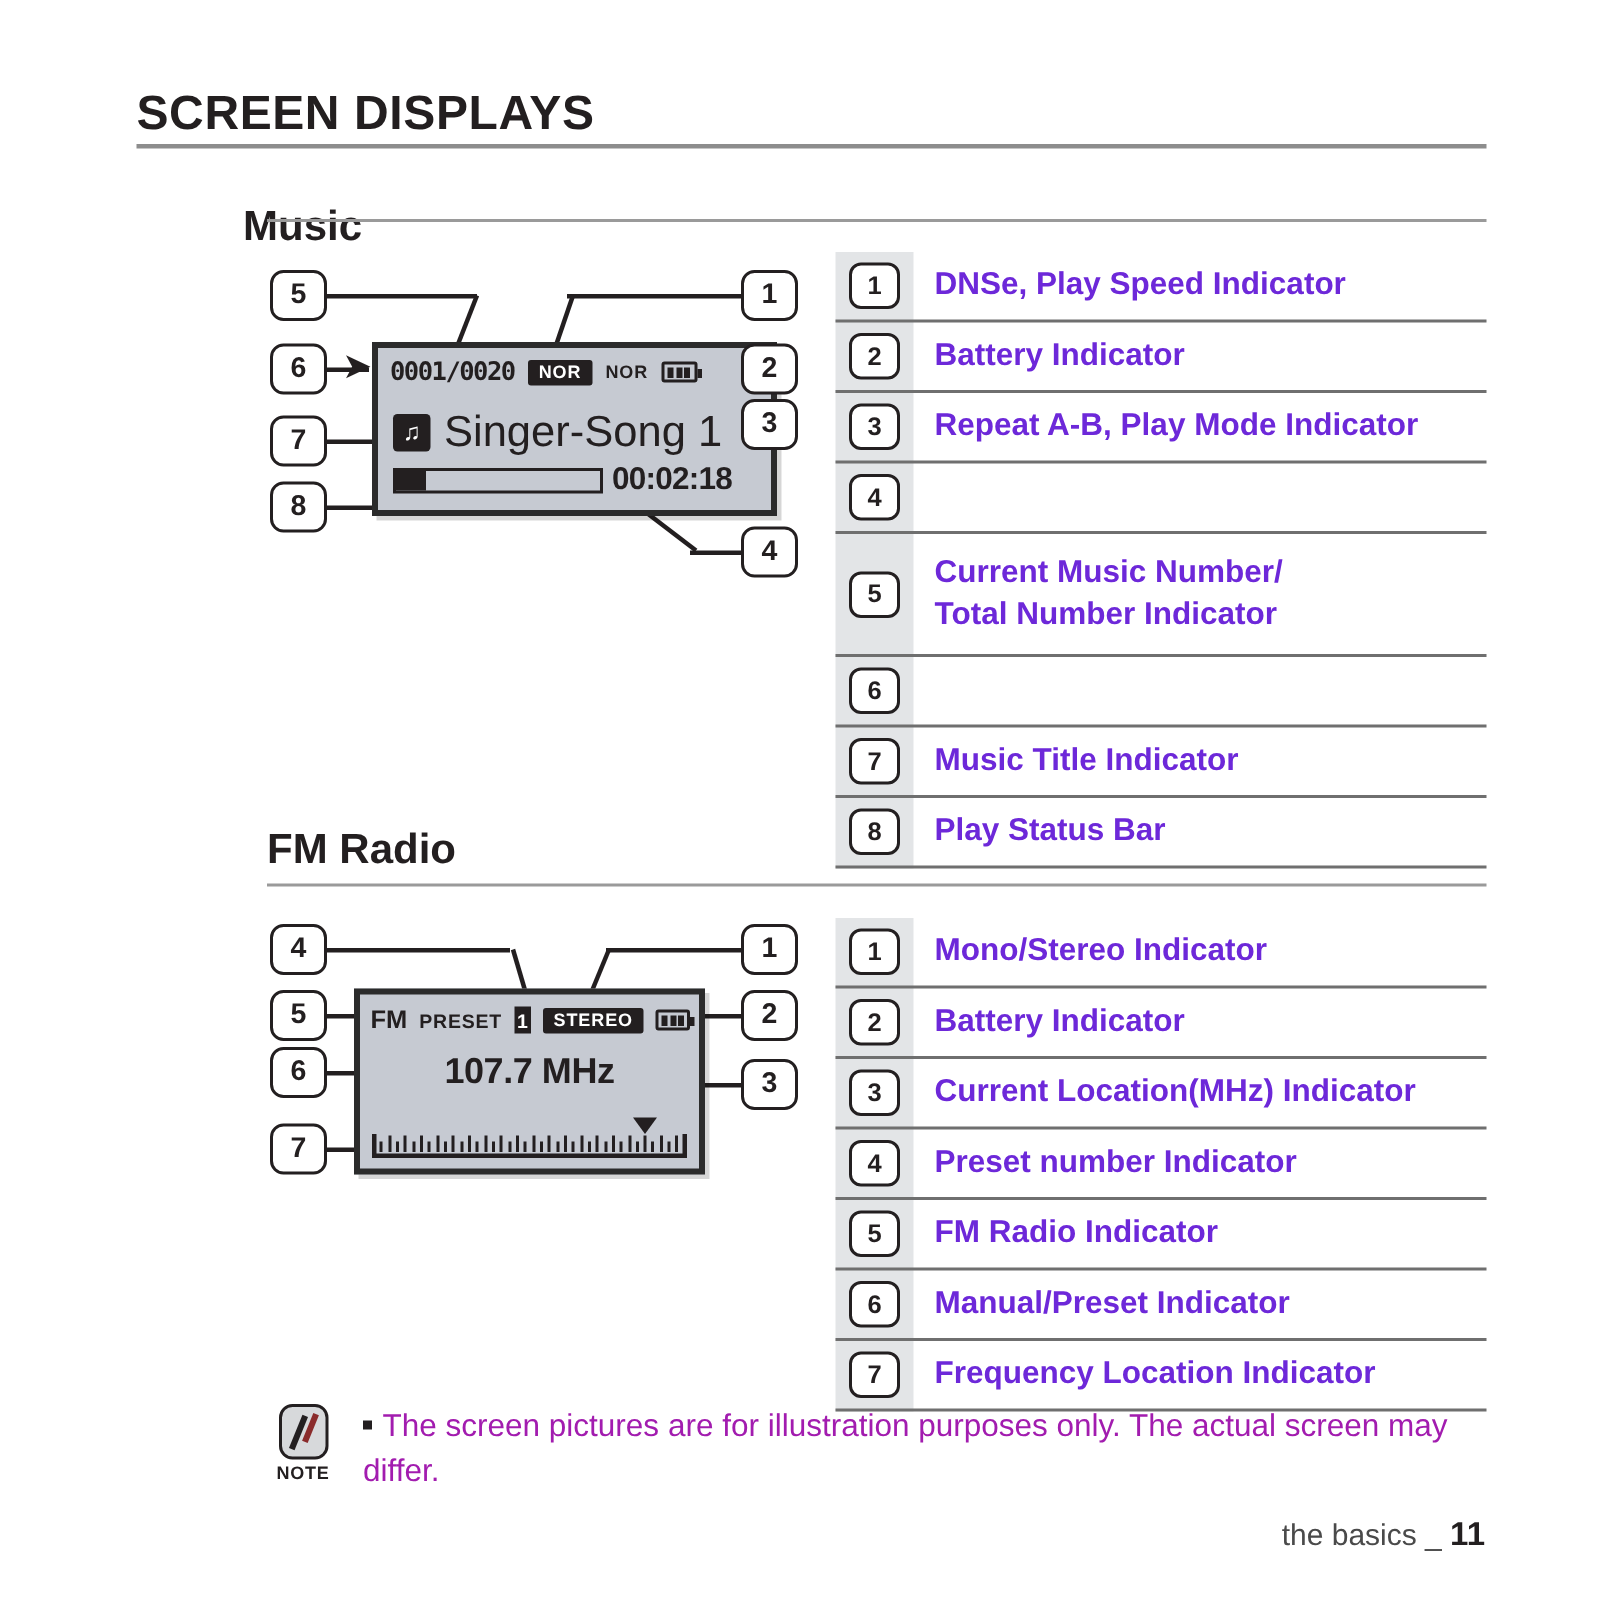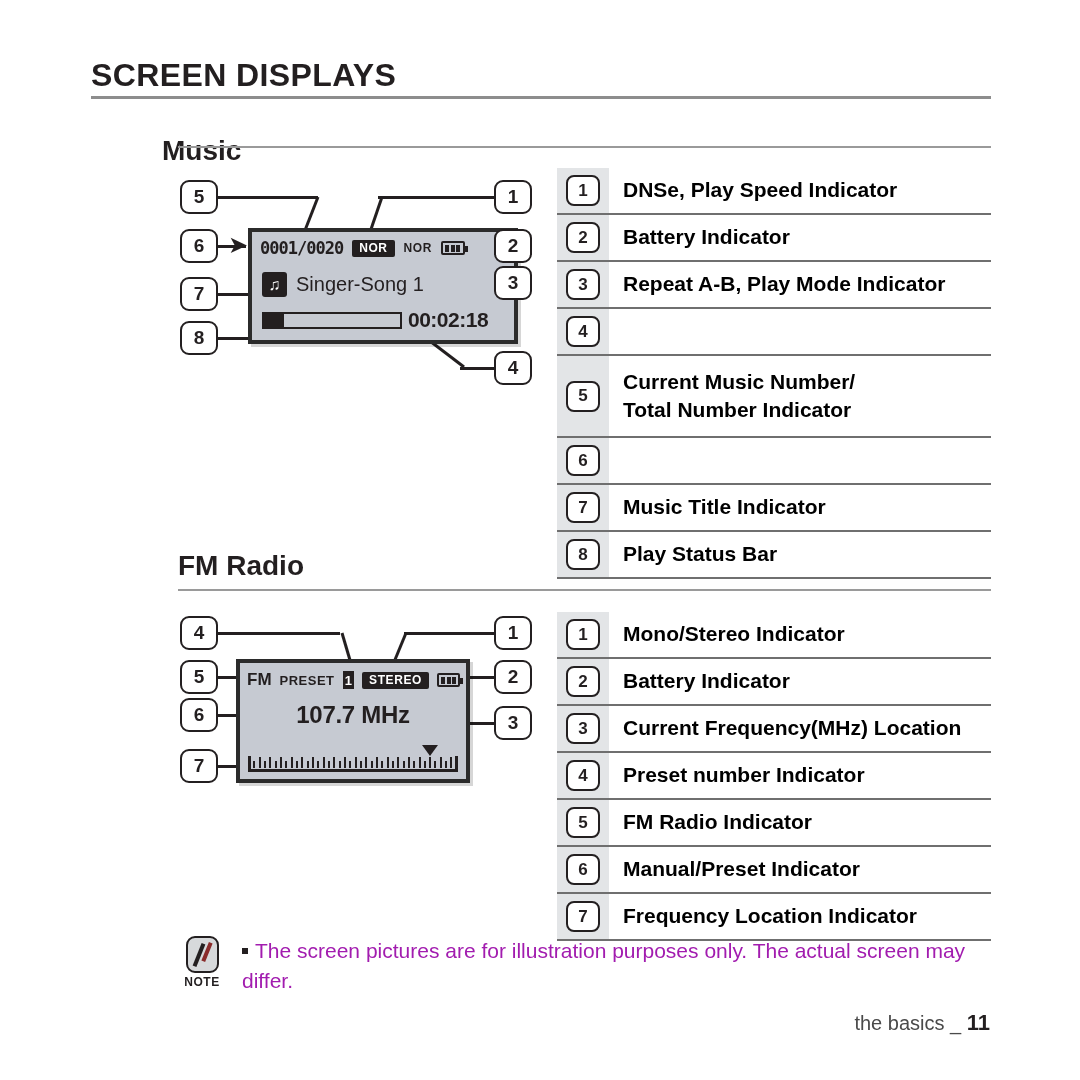--- a/index.html
+++ b/index.html
@@ -81,21 +81,21 @@
     content:"";position:absolute;right:-5px;top:3px;width:3px;height:6px;
     background:#231f20;
   }
   .batt i{display:block;width:4px;height:7px;background:#231f20;}
 
   .note-icon{
     width:25px;height:25px;background:#231f20;border-radius:3px;
     display:flex;align-items:center;justify-content:center;
     color:#ffffff;font-size:16px;line-height:1;
   }
-  .song-title{font-size:20px;color:#231f20;}
+  .song-title{font-size:29px;color:#231f20;}
   .prog-track{
     width:140px;height:17px;border:2.5px solid #231f20;background:#c6cad2;
     box-sizing:border-box;position:relative;
   }
   .prog-fill{position:absolute;left:0;top:0;bottom:0;background:#231f20;}
   .play-time{
     font-size:21px;font-weight:bold;color:#231f20;margin-left:6px;
     letter-spacing:-.5px;
   }
 
@@ -141,21 +141,21 @@
   .lg-num{
     width:52px;flex:0 0 52px;display:flex;align-items:center;justify-content:center;
     position:relative;z-index:2;
   }
   .lg-chip{
     width:34px;height:31px;border:2.5px solid #231f20;border-radius:8px;
     background:#ffffff;display:flex;align-items:center;justify-content:center;
     font-size:17px;font-weight:bold;color:#231f20;box-sizing:border-box;
   }
   .lg-text{
-    padding-left:14px;font-size:21px;font-weight:bold;color:#000000;
+    padding-left:14px;font-size:21px;font-weight:bold;color:#6d28d9;
     line-height:1.35;
   }
   .lg-text span{display:block;}
 
   
   .note-block{position:absolute;left:180px;top:936px;width:820px;}
   .note-badge{position:absolute;left:0;top:0;width:44px;text-align:center;}
   .note-sq{
     width:33px;height:37px;margin:0 auto;
     border:2.5px solid #231f20;border-radius:9px;background:#d7d9db;
@@ -437,21 +437,21 @@
           </div>
           <div class="lg-text">
             <span>Battery Indicator</span>
           </div>
         </div>
         <div class="lg-row">
           <div class="lg-num">
             <div class="lg-chip">3</div>
           </div>
           <div class="lg-text">
-            <span>Current Frequency(MHz) Location</span>
+            <span>Current Location(MHz) Indicator</span>
           </div>
         </div>
         <div class="lg-row">
           <div class="lg-num">
             <div class="lg-chip">4</div>
           </div>
           <div class="lg-text">
             <span>Preset number Indicator</span>
           </div>
         </div>

